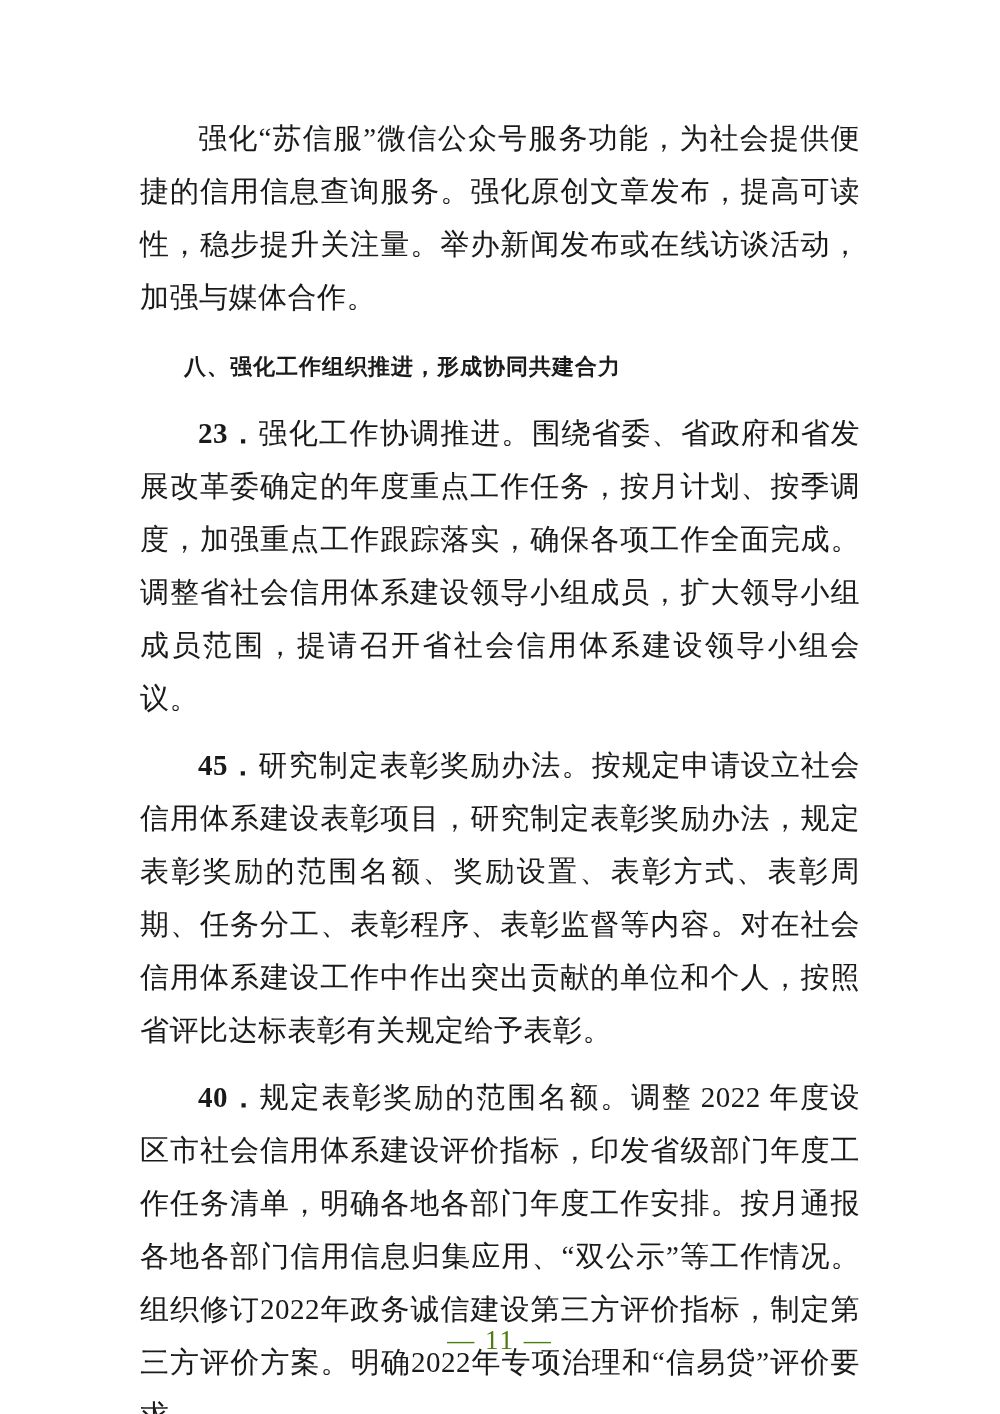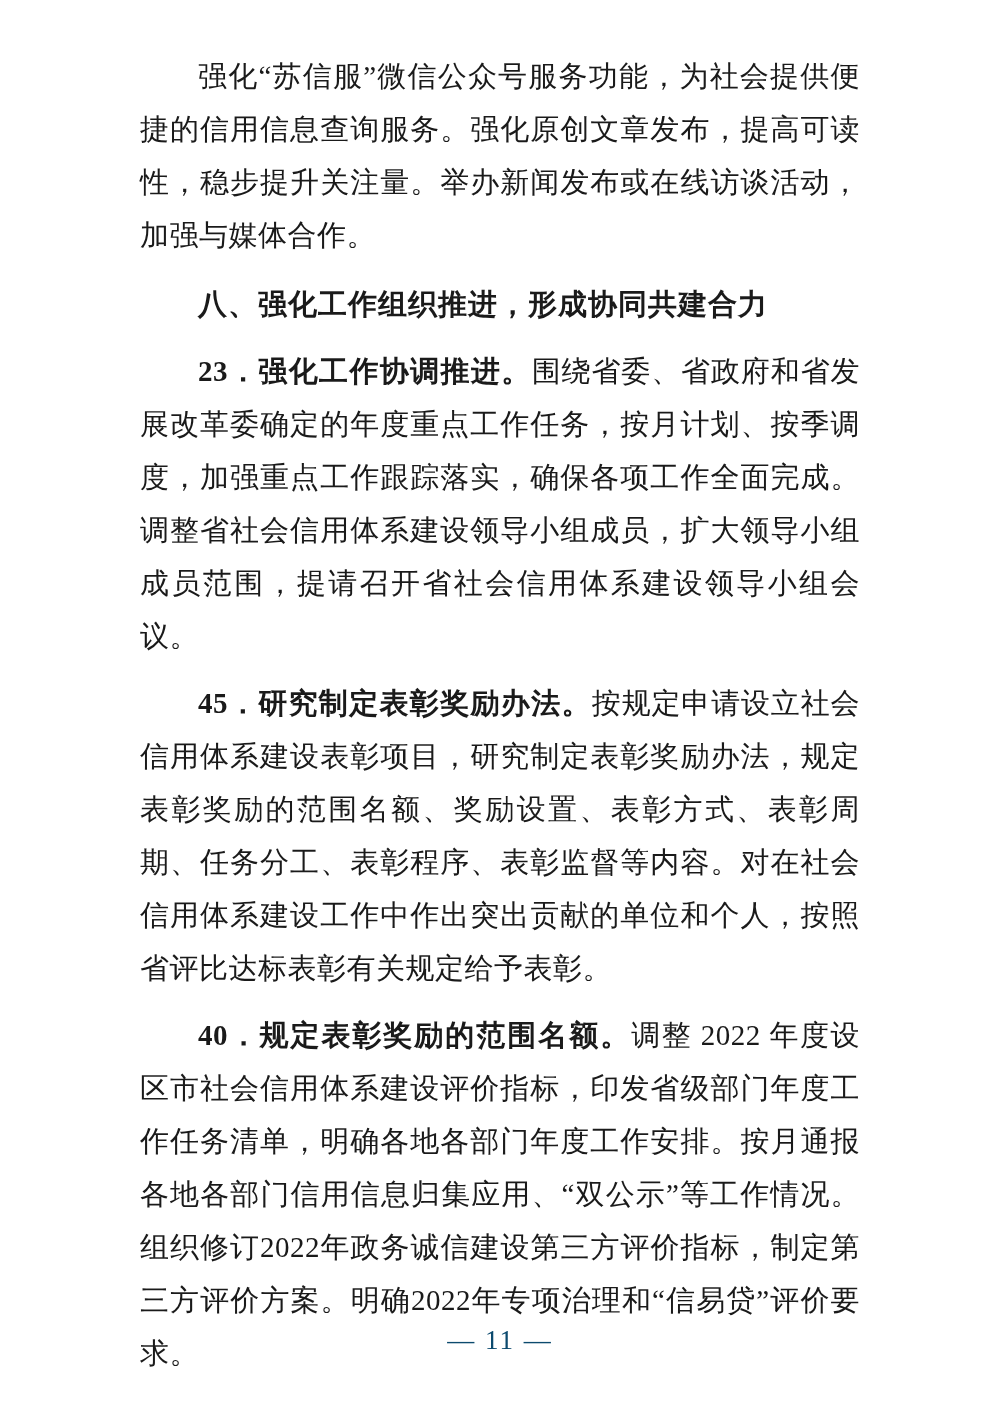--- a/index.html
+++ b/index.html
@@ -12,21 +12,21 @@
     height: 1414px;
     font-family: "Liberation Serif", "DejaVu Serif", serif;
     color: #1a1a1a;
     position: relative;
     overflow: hidden;
   }
   .page {
     box-sizing: border-box;
     width: 1000px;
     height: 1414px;
-    padding: 50px 140px 0 140px;
+    padding: 112px 140px 0 140px;
     position: relative;
   }
   .doc-body {
     font-size: 29px;
     line-height: 53px;
     letter-spacing: 0.5px;
     text-align: justify;
     text-justify: inter-ideograph;
   }
   .para {
@@ -36,40 +36,40 @@
   .para.tight {
     margin-top: 0;
   }
   .para + .para {
     margin-top: 14px;
   }
   .section-heading {
     font-weight: bold;
     text-indent: 2em;
     margin: 16px 0 14px 0;
-    font-size: 29px;
+    font-size: 22px;
     line-height: 53px;
     letter-spacing: 1px;
   }
   .lead {
-    font-weight: bold;
+    font-weight: normal;
     letter-spacing: 1px;
   }
   .num {
     font-weight: bold;
   }
   .page-number {
     position: absolute;
     left: 0;
     right: 0;
     bottom: 58px;
     text-align: center;
     font-size: 27px;
     letter-spacing: 2px;
-    color: #0c4a6e;
+    color: #4d7c0f;
     font-family: Liberation Serif, serif;
   }
 </style>
 </head>
 <body>
 
 <div class="page">
   <div class="doc-body">
 
     <p class="para">强化“苏信服”微信公众号服务功能，为社会提供便捷的信用信息查询服务。强化原创文章发布，提高可读性，稳步提升关注量。举办新闻发布或在线访谈活动，加强与媒体合作。</p>

